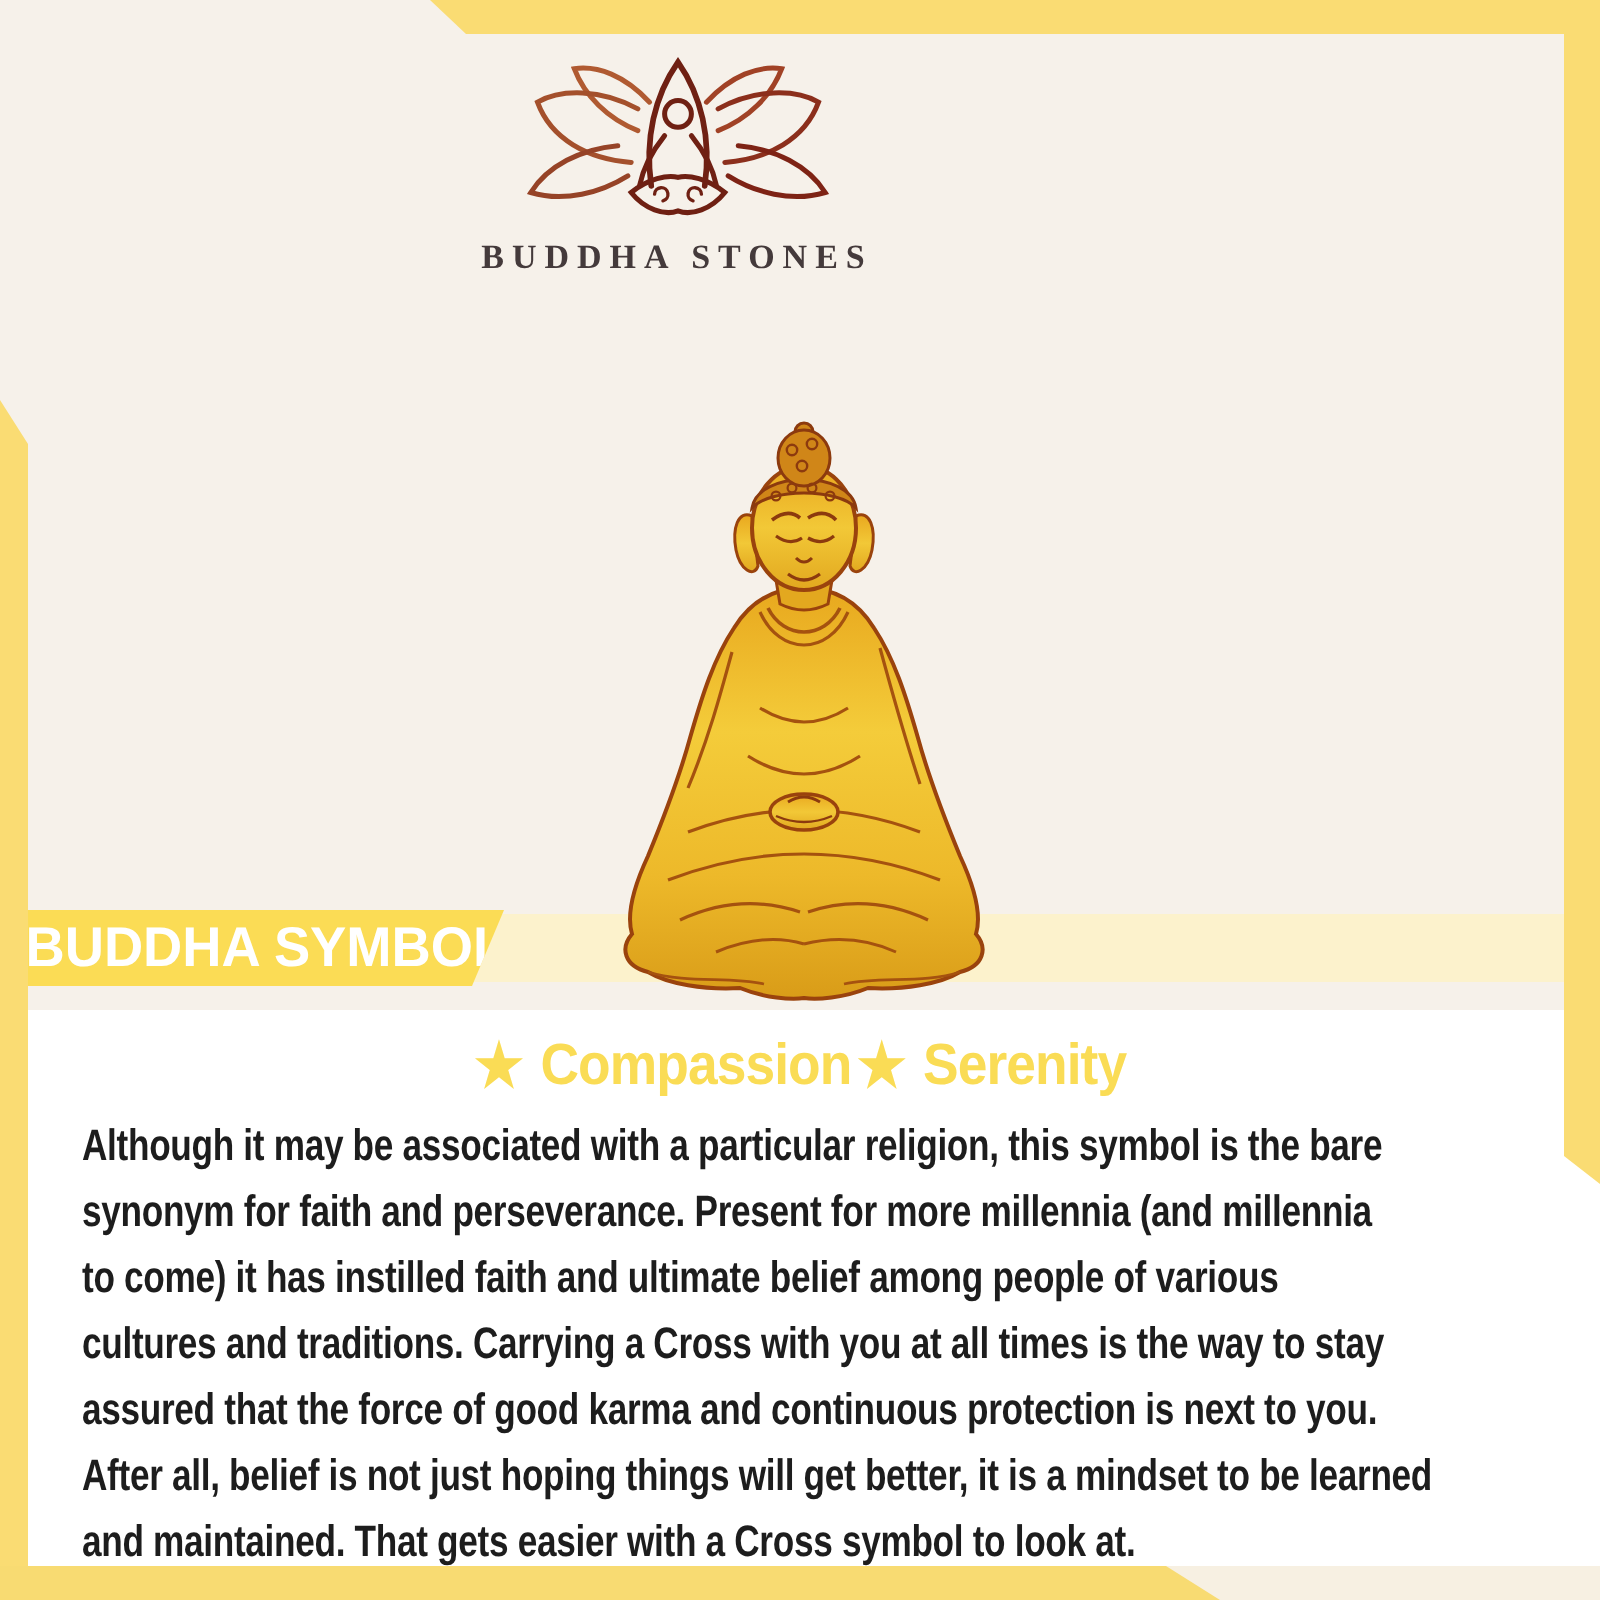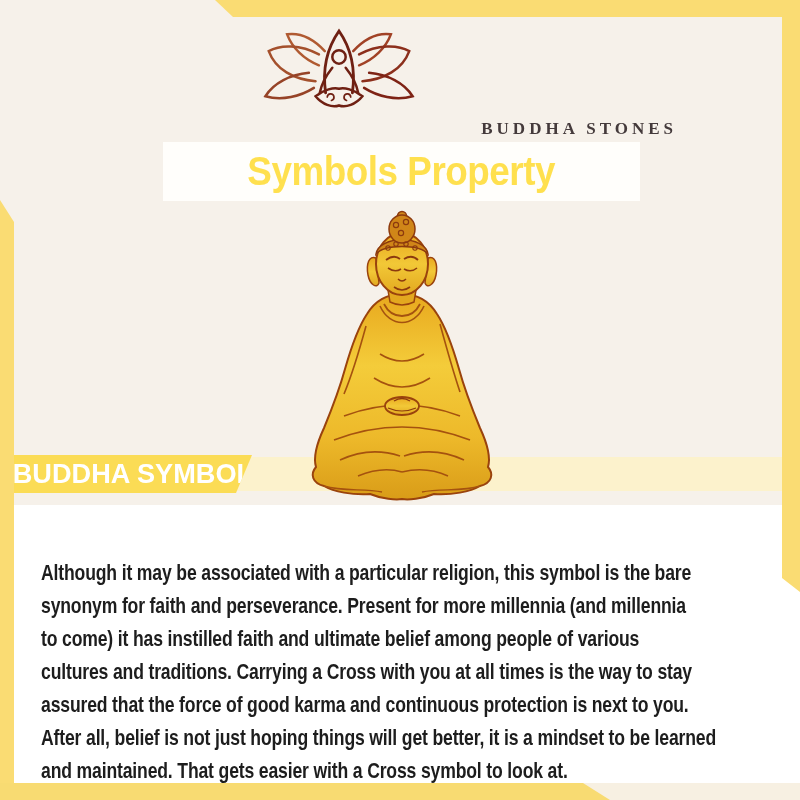--- a/index.html
+++ b/index.html
@@ -29,21 +29,21 @@
     position:absolute; top:783px; left:0; width:800px; height:17px;
     background:#F7F0E2;
   }
   .bottom-band-yellow {
     position:absolute; top:0; left:0; width:100%; height:100%;
     background:#F8DB72;
     clip-path:polygon(0 0, 583px 0, 610px 100%, 0 100%);
   }
 
   
-  .logo-wrap { position:absolute; left:0; top:26px; width:677px; text-align:right; }
+  .logo-wrap { position:absolute; left:0; top:26px; width:677px; text-align:center; }
   .lotus-svg { width:230px; height:92px; display:block; margin:0 auto; }
   .brand-name {
     margin-top:1px;
     font-family:"Liberation Serif", serif;
     font-size:17px; font-weight:600; letter-spacing:4px;
     color:#443A3B; white-space:nowrap;
   }
 
   
   .title-band {
@@ -192,28 +192,30 @@
         <path d="M112,50 C104,60 99,70 97,80" stroke="#6F2013" stroke-width="3"></path>
         <path d="M128,50 C136,60 141,70 143,80" stroke="#6F2013" stroke-width="3"></path>
         <path d="M92,84 C102,76 114,73 120,75 C126,73 138,76 148,84 C140,94 128,98 120,95 C112,98 100,94 92,84 Z" stroke="#6F2013" stroke-width="3"></path>
         <path d="M106,85 a4,4 0 1 1 5,4" stroke="#6F2013" stroke-width="2"></path>
         <path d="M134,85 a4,4 0 1 0 -5,4" stroke="#6F2013" stroke-width="2"></path>
       </g>
     </svg>
     <div class="brand-name">BUDDHA STONES</div>
   </div>
 
-  <div class="title-band">
-    <div class="title-text">Symbols Property</div>
-  </div>
 
   <div class="symbol-ribbon">
     <div class="symbol-ribbon-text">BUDDHA SYMBOL</div>
   </div>
 
+  <div class="props-line">
+    <span class="props-inner">
+      <span class="star-glyph star-gap-r">★</span><span class="props-word">Compassion</span><span class="star-glyph star-gap-l star-gap-r">★</span><span class="props-word">Serenity</span>
+    </span>
+  </div>
 
   <div class="body-text">
     <div class="body-line">Although it may be associated with a particular religion, this symbol is the bare</div>
     <div class="body-line">synonym for faith and perseverance. Present for more millennia (and millennia</div>
     <div class="body-line">to come) it has instilled faith and ultimate belief among people of various</div>
     <div class="body-line">cultures and traditions. Carrying a Cross with you at all times is the way to stay</div>
     <div class="body-line">assured that the force of good karma and continuous protection is next to you.</div>
     <div class="body-line">After all, belief is not just hoping things will get better, it is a mindset to be learned</div>
     <div class="body-line">and maintained. That gets easier with a Cross symbol to look at.</div>
   </div>

